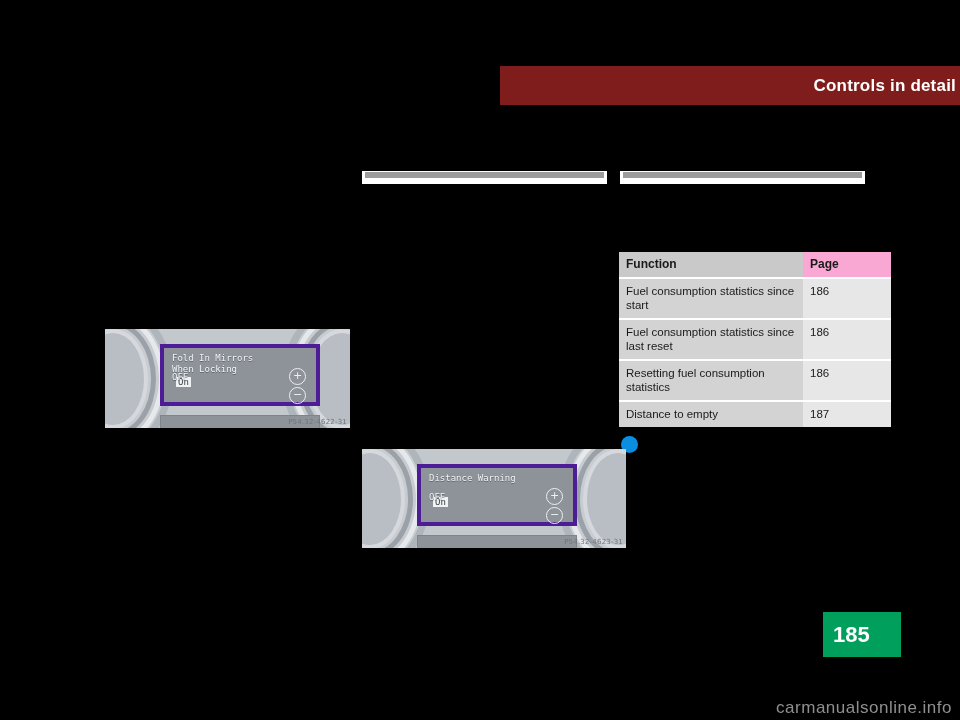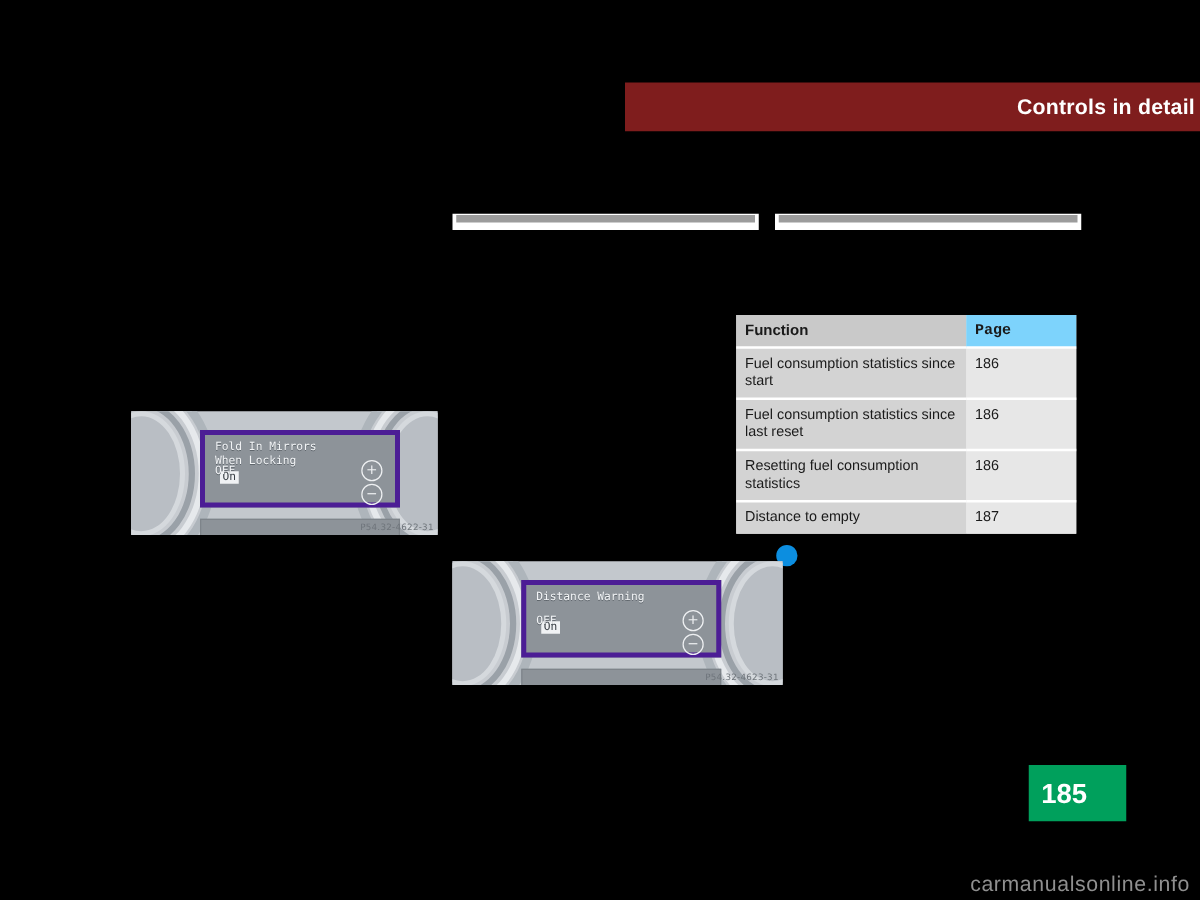--- a/index.html
+++ b/index.html
@@ -51,21 +51,21 @@
     top: 1px;
     height: 6px;
     background: #9c9c9c;
   }
   .rule-mid { left: 362px; top: 171px; width: 245px; }
   .rule-right { left: 620px; top: 171px; width: 245px; }
 
   
   .ref-table {
     position: absolute;
-    left: 589px;
+    left: 619px;
     top: 252px;
     width: 244px;
     border-collapse: collapse;
     table-layout: fixed;
     background: #e9e9e9;
   }
   .ref-table th,
   .ref-table td {
     text-align: left;
     vertical-align: top;
@@ -74,21 +74,21 @@
     line-height: 14px;
     color: #1a1a1a;
     border-bottom: 2px solid #ffffff;
   }
   .ref-table th {
     background: #c9c9c9;
     font-weight: bold;
     font-size: 12px;
   }
   .ref-table th.col-fn { width: 170px; }
-  .ref-table th.col-pg { width: 74px; background: #7dd3fc; font-family: Liberation Mono, monospace; }
+  .ref-table th.col-pg { width: 74px; background: #f9a8d4; }
   .ref-table td.cell-fn { background: #d3d3d3; }
   .ref-table td.cell-pg { background: #e7e7e7; }
   .ref-table tr:last-child td { border-bottom: none; }
 
   
   .blue-dot {
     position: absolute;
     left: 621px;
     top: 436px;
     width: 17px;

